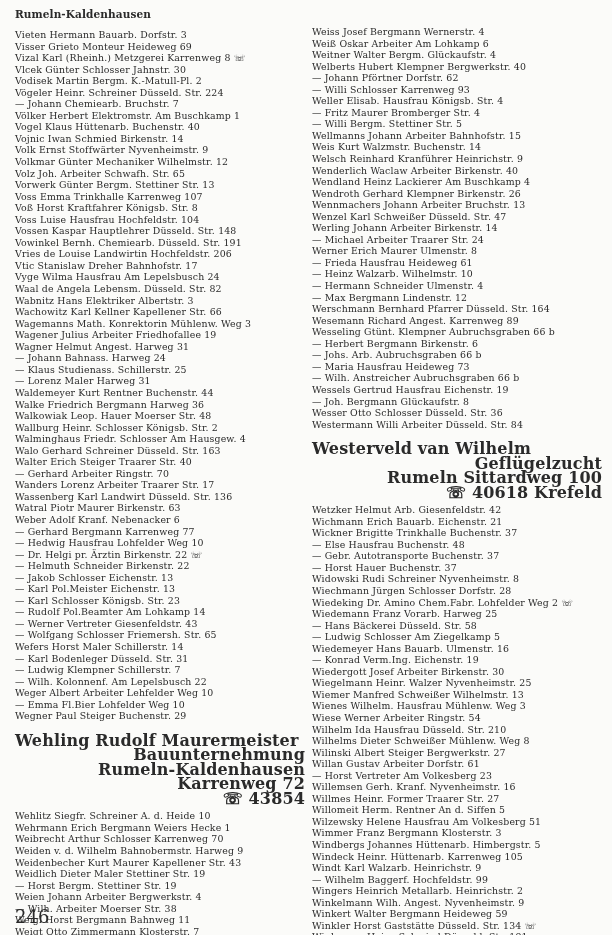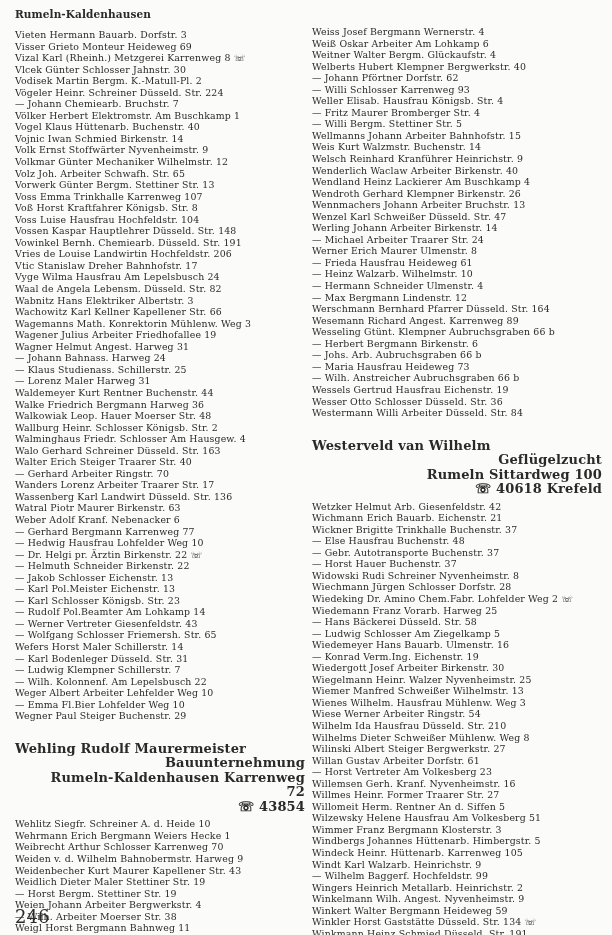--- a/index.html
+++ b/index.html
@@ -5,21 +5,21 @@
   html, body { margin:0; padding:0; }
   body {
     width:612px; height:935px; background:#fbfbf9; color:#2a2a2a;
     font-family:"DejaVu Serif","Liberation Serif",serif; overflow:hidden; position:relative;
   }
   .header { position:absolute; left:15px; top:8px; font-size:10.5px; font-weight:bold; letter-spacing:0.1px;text-align:right; }
   .col { position:absolute; top:29px; width:290px; font-size:9.4px; line-height:11.55px; letter-spacing:0.15px; }
   .col-left { left:15px; }
   .col-right { left:312px; top:26px; }
   .entry { white-space:nowrap; }
-  .ad { margin:20px 0 4px 0; font-weight:bold; font-size:13px; line-height:14.5px; }
+  .ad { margin:12px 0 4px 0; font-weight:bold; font-size:16px; line-height:14.5px; }
   .ad .ad-name { }
   .ad .ad-line { padding-left:16px;text-align:right; }
   .pagenum { position:absolute; left:15px; top:906px; font-size:18px; }
 </style>
 </head>
 <body>
 
 <div class="header">Rumeln-Kaldenhausen</div>
 
 <div class="col col-left">
@@ -138,20 +138,21 @@
       <div class="entry">— Hermann Schneider Ulmenstr. 4</div>
       <div class="entry">— Max Bergmann Lindenstr. 12</div>
       <div class="entry">Werschmann Bernhard Pfarrer Düsseld. Str. 164</div>
       <div class="entry">Wesemann Richard Angest. Karrenweg 89</div>
       <div class="entry">Wesseling Gtünt. Klempner Aubruchsgraben 66 b</div>
       <div class="entry">— Herbert Bergmann Birkenstr. 6</div>
       <div class="entry">— Johs. Arb. Aubruchsgraben 66 b</div>
       <div class="entry">— Maria Hausfrau Heideweg 73</div>
       <div class="entry">— Wilh. Anstreicher Aubruchsgraben 66 b</div>
       <div class="entry">Wessels Gertrud Hausfrau Eichenstr. 19</div>
+      <div class="entry">— Joh. Bergmann Glückaufstr. 8</div>
       <div class="entry">Wesser Otto Schlosser Düsseld. Str. 36</div>
       <div class="entry">Westermann Willi Arbeiter Düsseld. Str. 84</div>
     </div>
   <div class="ad">
     <div class="ad-name">Westerveld van Wilhelm</div>
     <div class="ad-line">Geflügelzucht</div>
     <div class="ad-line">Rumeln Sittardweg 100</div>
     <div class="ad-line">
       <span>☏</span>
       <span>40618 Krefeld</span>

